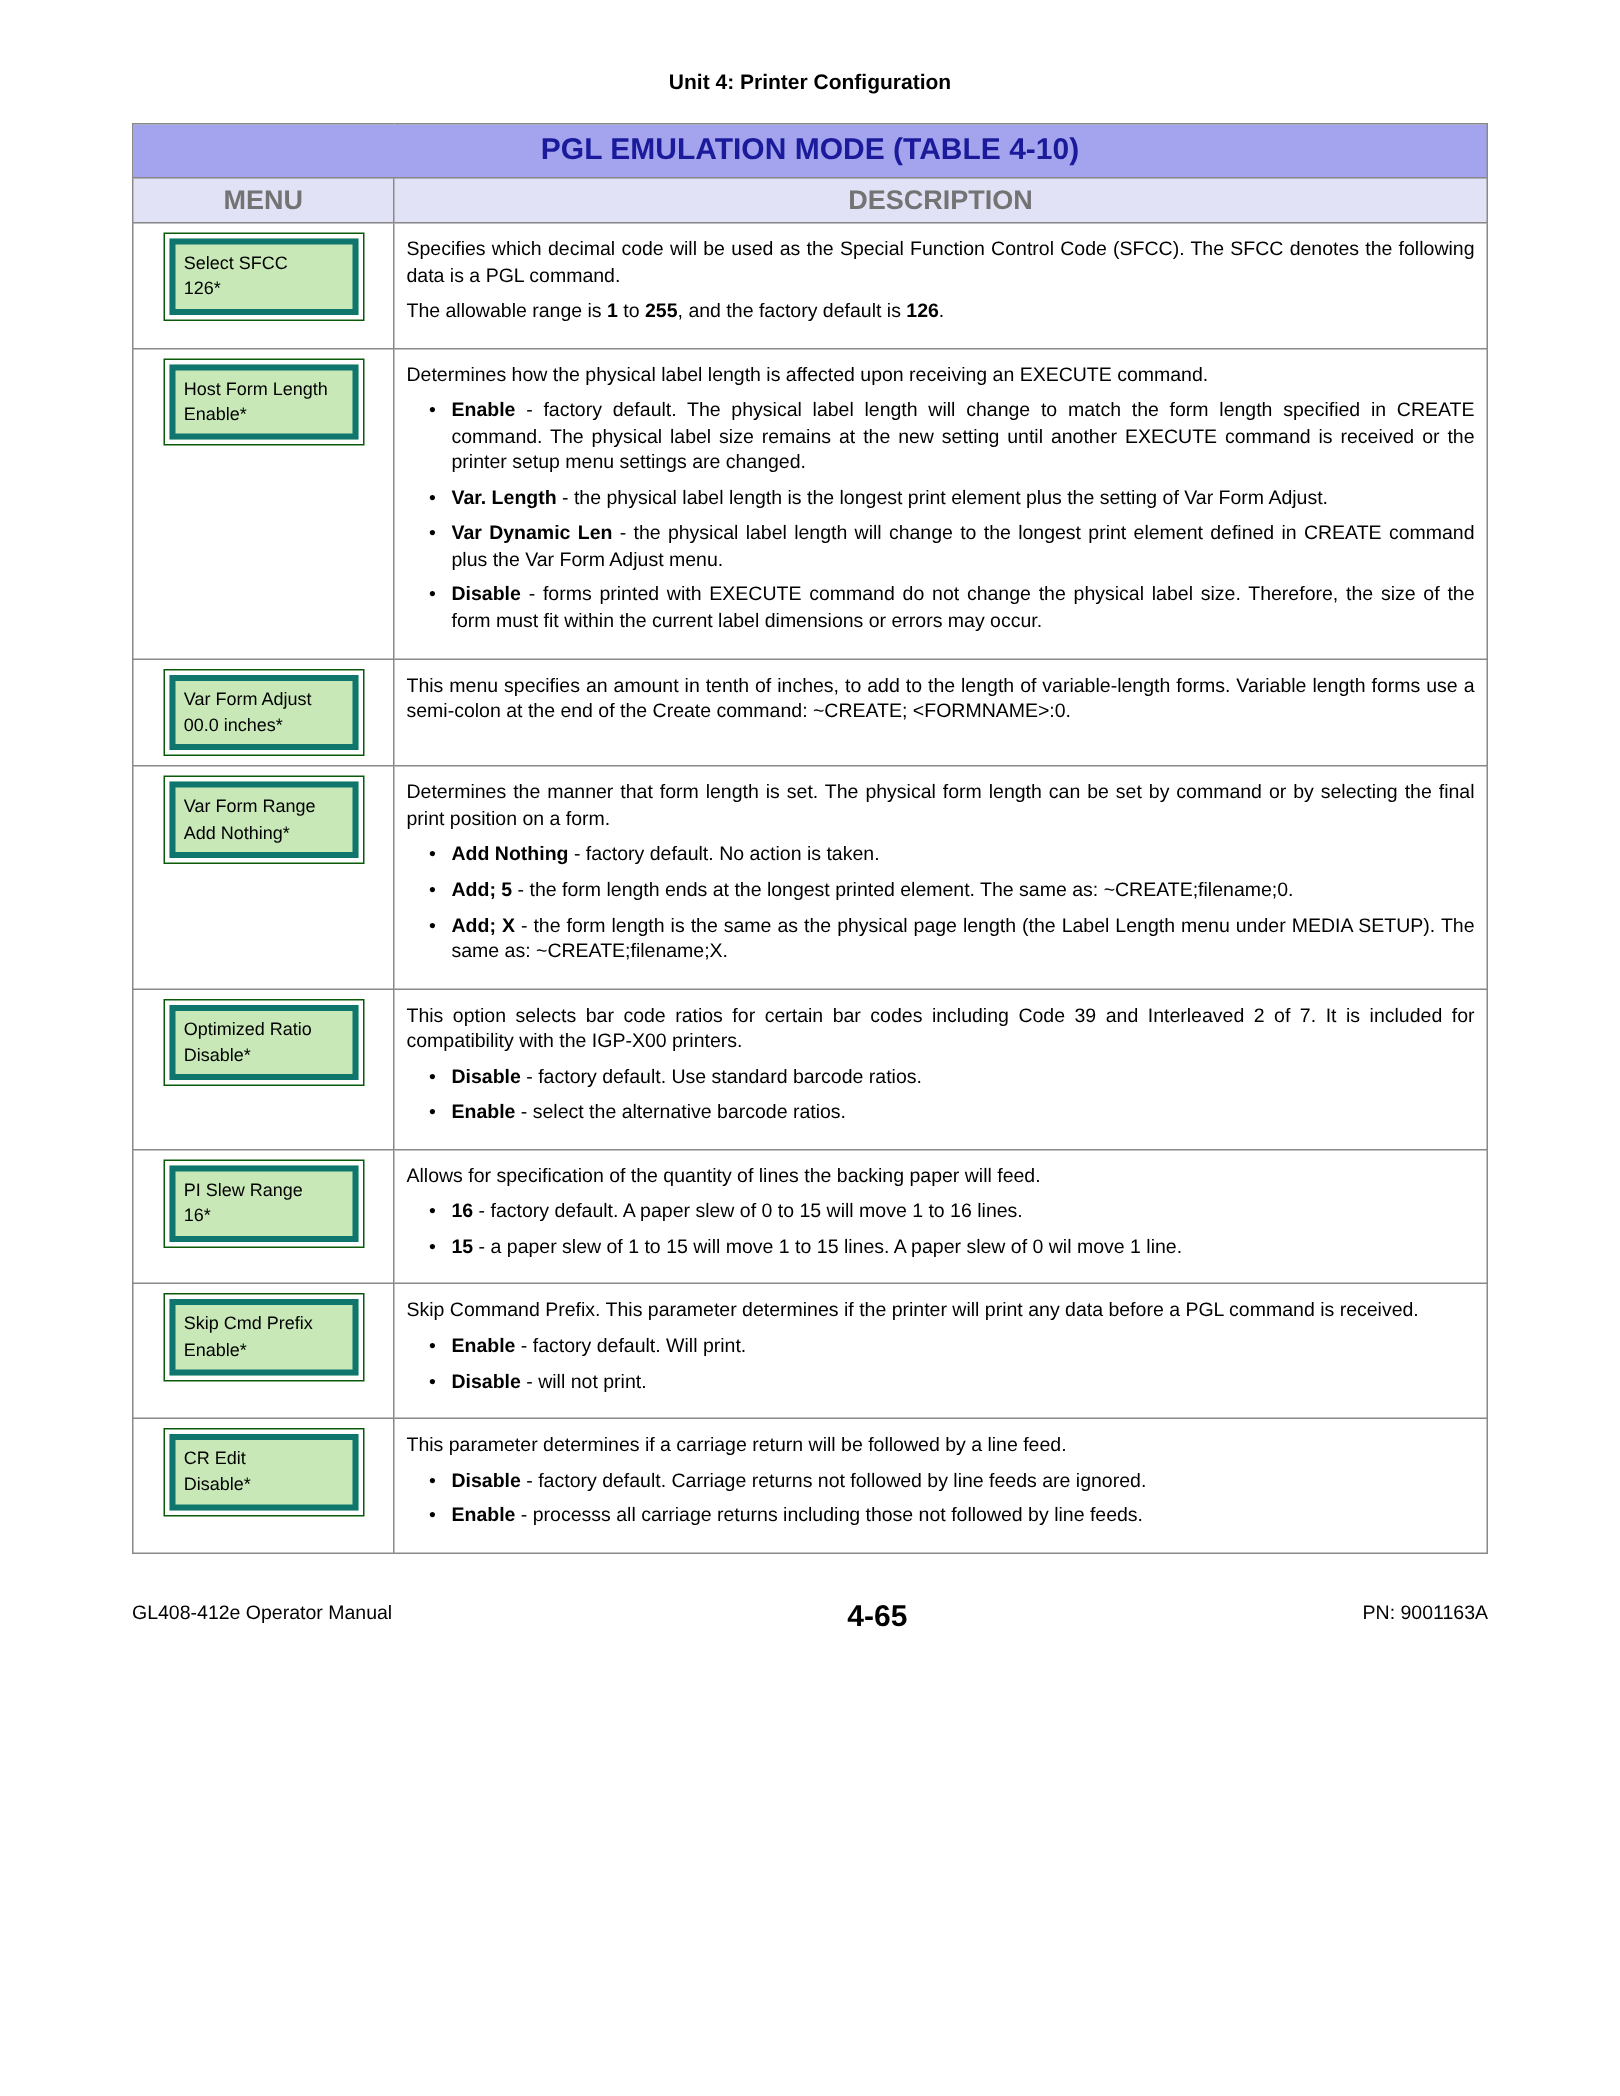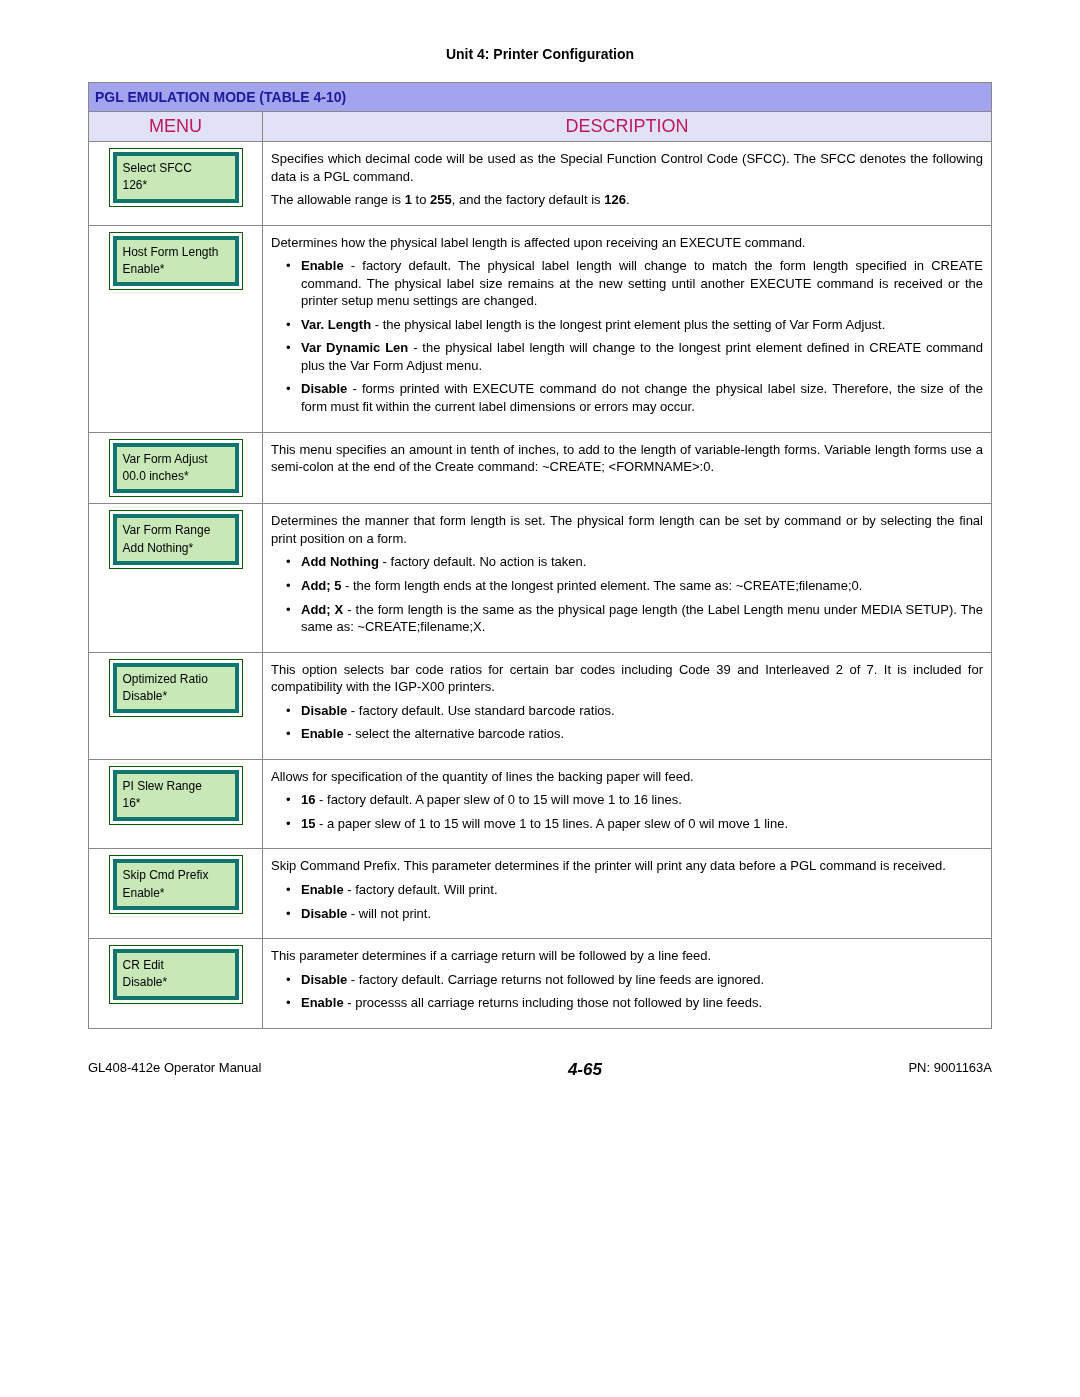--- a/index.html
+++ b/index.html
@@ -21,31 +21,31 @@
     border-collapse: collapse;
     width: 100%;
     table-layout: fixed;
   }
   .main-table td, .main-table th {
     border: 1px solid #888;
     vertical-align: top;
   }
   .title-row {
     background: #a4a4ee;
-    text-align: left;
+    text-align: center;
     font-weight: bold;
-    font-size: 14px;
+    font-size: 20px;
     color: #1a1a9a;
     padding: 6px;
   }
   .header-row th {
     background: #e2e2f7;
-    font-weight: normal;
+    font-weight: bold;
     font-size: 18px;
-    color: #be185d;
+    color: #737373;
     padding: 4px;
   }
   .menu-col { width: 174px; }
   .menu-cell {
     padding: 6px;
     font-size: 12px;
     vertical-align: middle;
     text-align: center;
   }
   .menu-box {
@@ -86,21 +86,21 @@
     content: "•";
     position: absolute;
     left: -15px;
   }
   .footer {
     display: flex;
     justify-content: space-between;
     font-size: 13px;
     margin-top: 31px;
   }
-  .footer .center { font-weight: bold; font-size: 17px; font-style: italic; }
+  .footer .center { font-weight: bold; font-size: 20px; }
   b { font-weight: bold; }
 </style>
 </head>
 <body>
 
 <div class="page-header">Unit 4:  Printer Configuration</div>
 
 <table class="main-table">
   <colgroup>
       <col class="menu-col">

